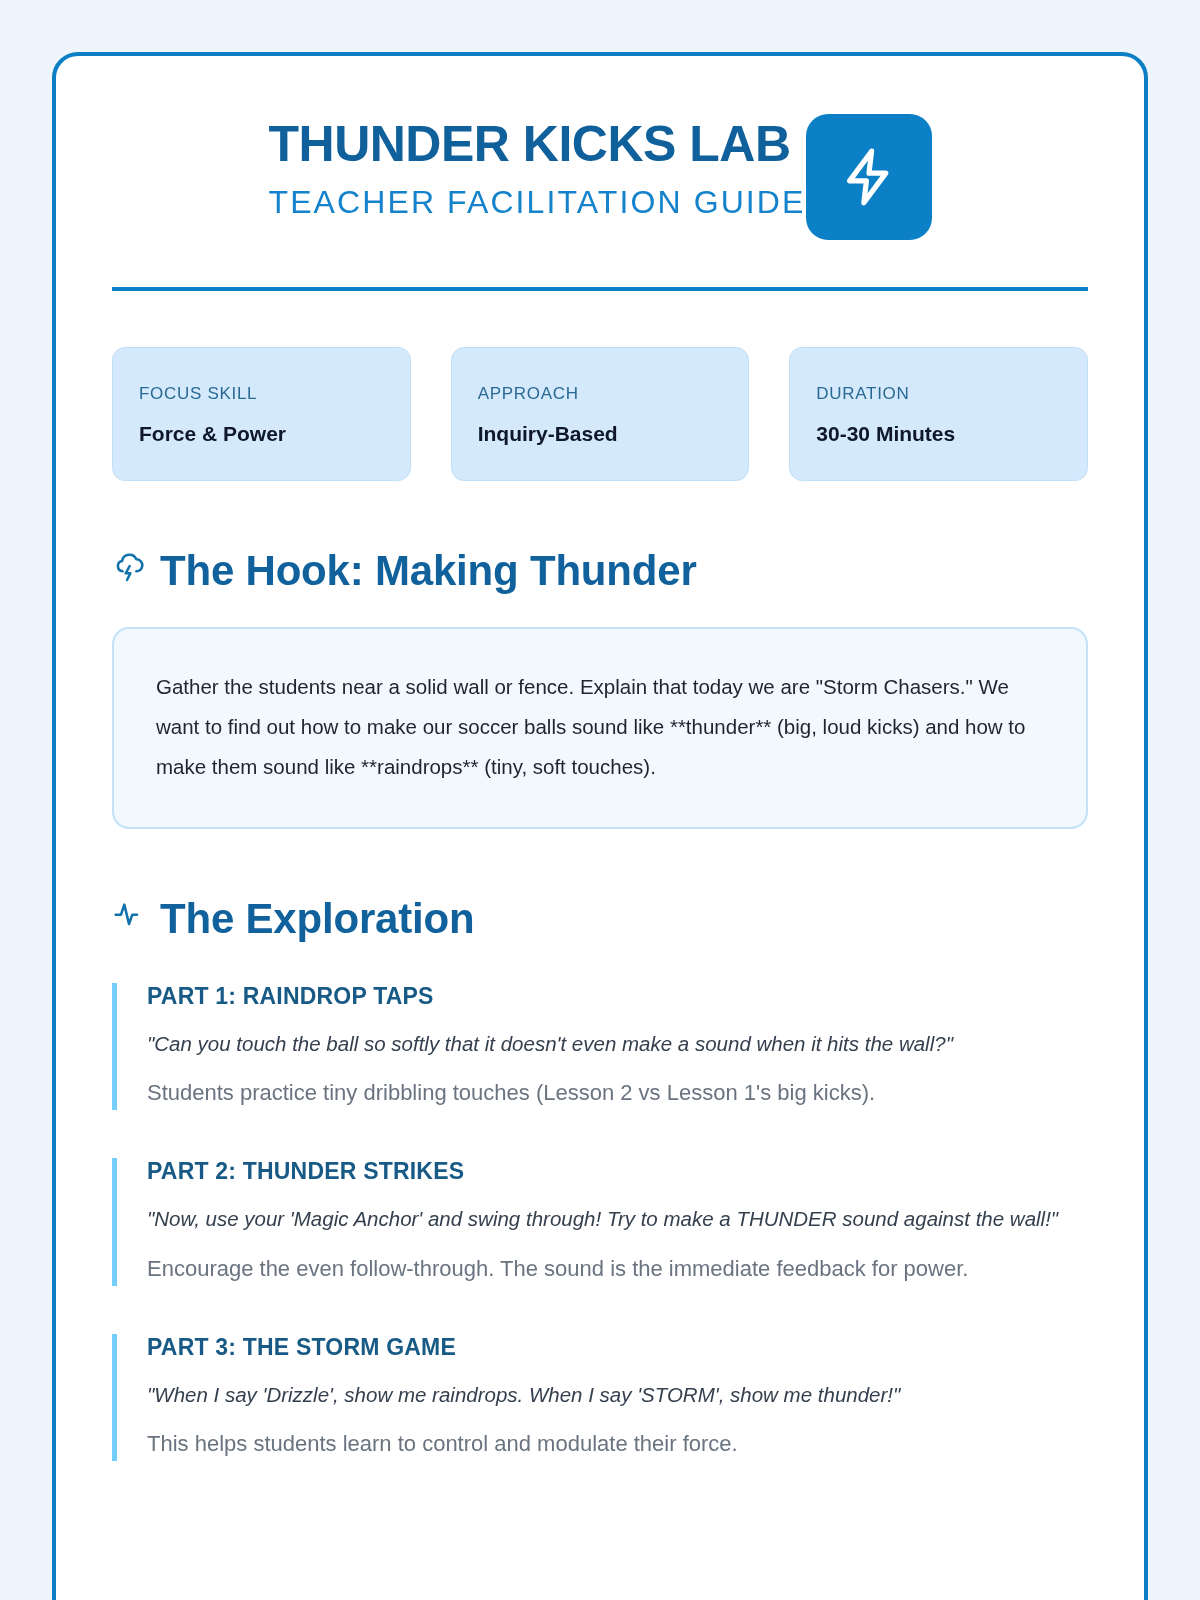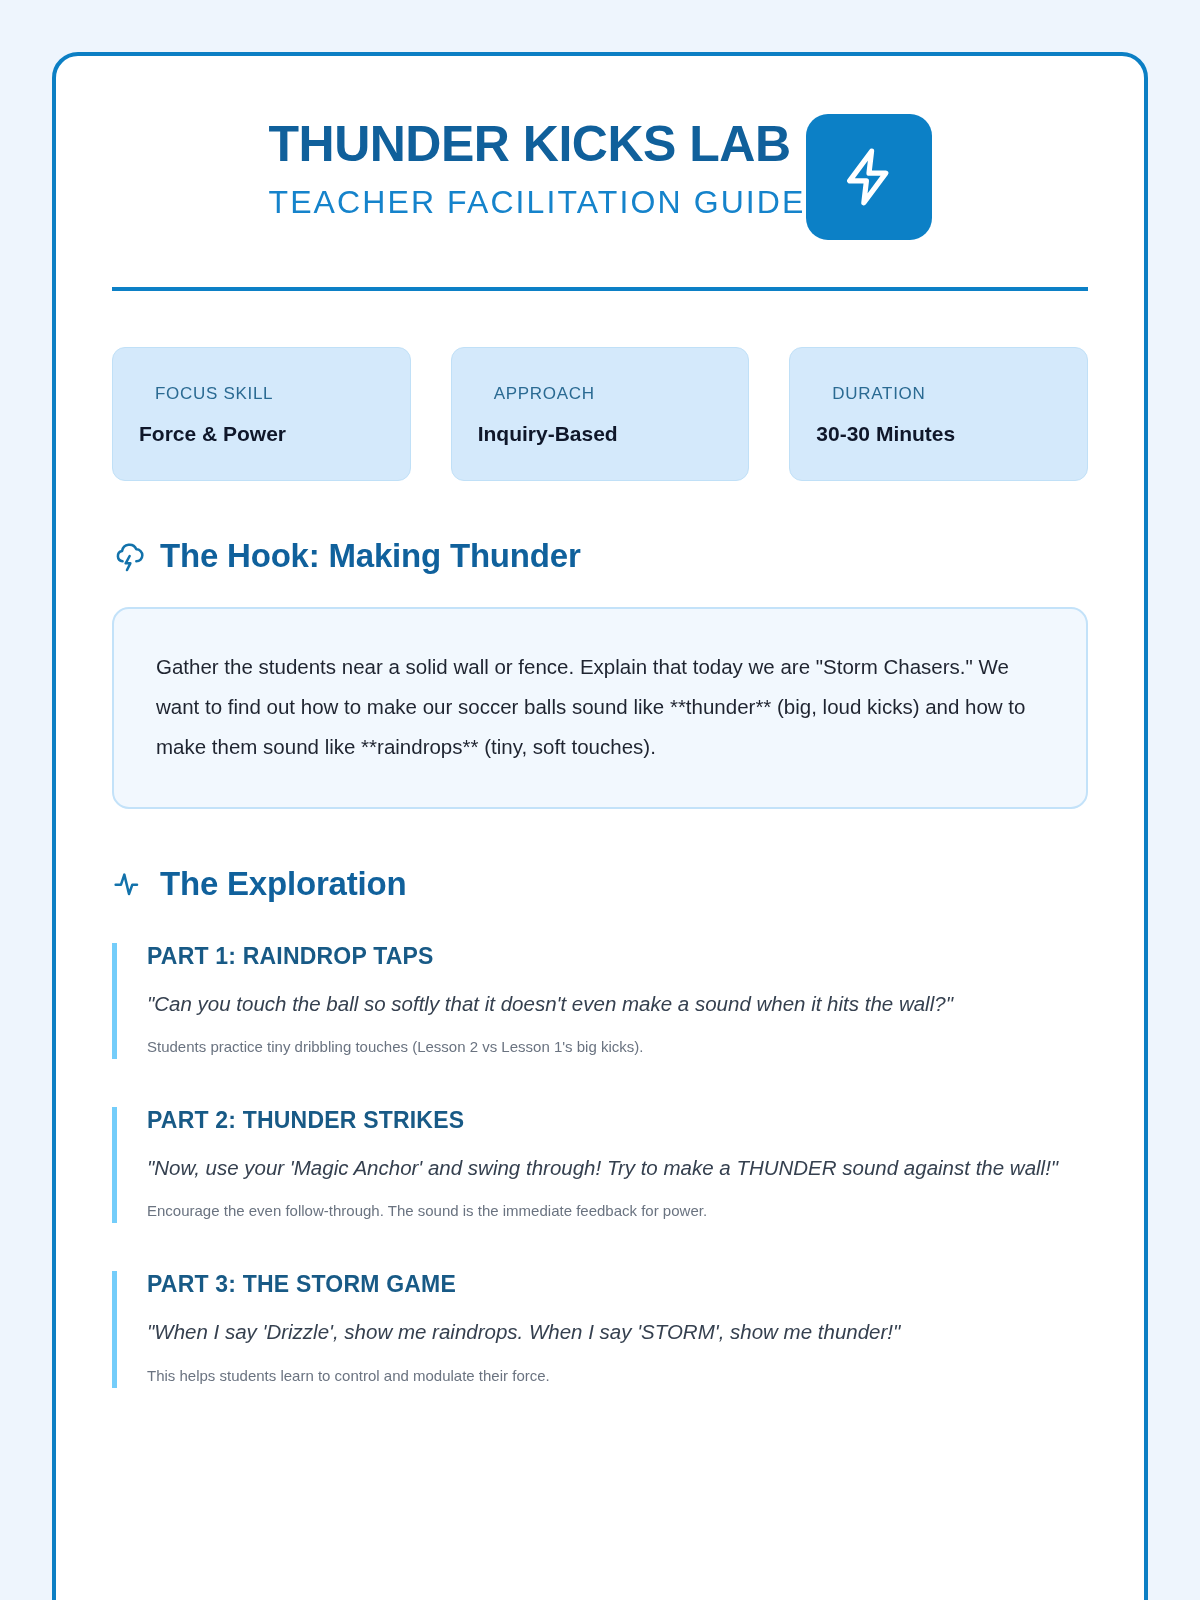--- a/index.html
+++ b/index.html
@@ -80,21 +80,20 @@
     background: #d4e9fb;
     border: 1px solid #c0e0f7;
     border-radius: 13px;
     padding: 36px 26px 34px 26px;
   }
   .meta-label {
     font-size: 17px;
     color: #2a6a92;
     letter-spacing: 0.7px;
     margin-bottom: 18px;
-    margin-left: 16px;
   }
   .meta-value {
     font-size: 21px;
     font-weight: bold;
     color: #0f172a;
   }
 
   
   .section-heading {
     display: flex;
@@ -104,24 +103,25 @@
   }
   .section-heading .sh-icon {
     width: 34px;
     height: 34px;
     flex: 0 0 auto;
     display: flex;
     align-items: center;
     justify-content: center;
   }
   .section-heading .sh-text {
-    font-size: 33px;
+    font-size: 42px;
     font-weight: bold;
     color: #10619c;
     letter-spacing: -0.2px;
+    margin-top: 10px;
   }
 
   
   .callout {
     margin-top: 32px;
     background: #f2f8fe;
     border: 2px solid #c3e2f9;
     border-radius: 17px;
     padding: 38px 33px 40px 42px;
   }
@@ -146,21 +146,21 @@
     margin-bottom: 16px;
   }
   .part-quote {
     font-size: 20.5px;
     font-style: italic;
     color: #35404f;
     line-height: 1.72;
     margin-bottom: 14px;
   }
   .part-note {
-    font-size: 15px;
+    font-size: 22px;
     color: #6a7380;
     line-height: 1.6;
   }
 </style>
 </head>
 <body>
 
 <div class="page">
   <div class="doc-card">
 

